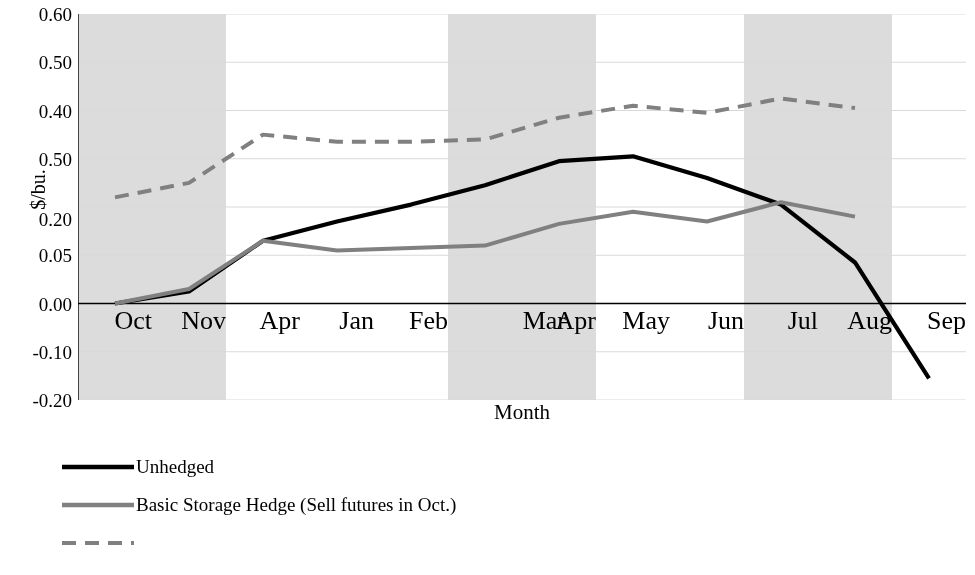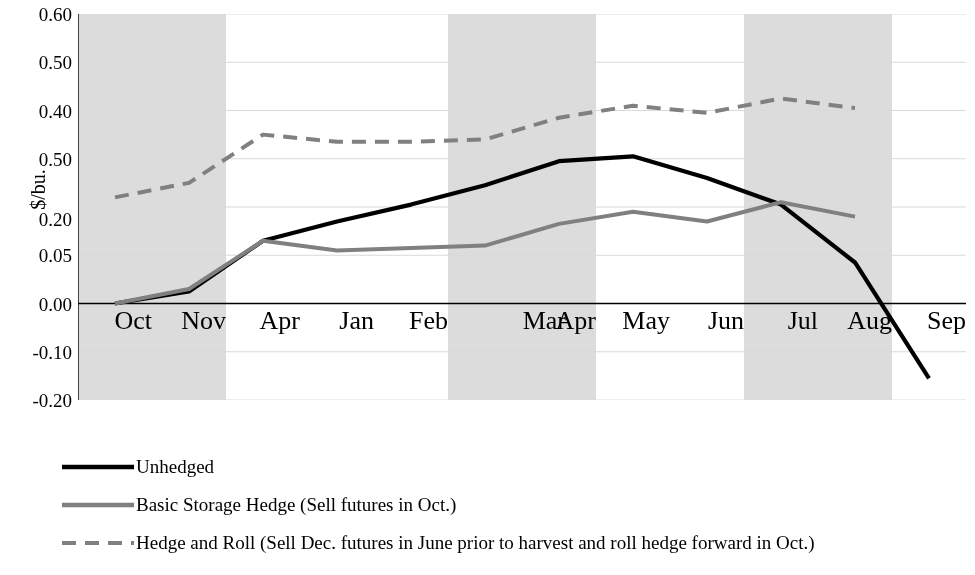--- a/index.html
+++ b/index.html
@@ -154,20 +154,21 @@
         <div class="month-label" style="left: 370px; width: 74px; top: 295.5px; padding-left: 44px;">Mar</div>
         <div class="month-label" style="left: 444px; width: 74px; top: 295.5px;">Apr</div>
         <div class="month-label" style="left: 518px; width: 74px; top: 295.5px;">May</div>
         <div class="month-label" style="left: 592px; width: 74px; top: 295.5px;">Jun</div>
         <div class="month-label" style="left: 666px; width: 74px; top: 295.5px;">Jul</div>
         <div class="month-label" style="left: 740px; width: 74px; top: 295.5px;">Aug</div>
         <div class="month-label" style="left: 814px; width: 74px; top: 295.5px;">Sep</div>
       </div>
   </div>
 
+  <div id="xtitle">Month</div>
 
   <div id="legend">
       <div class="legend-row">
         <div class="legend-key">
           <svg width="76" height="16">
             <line x1="2" x2="74" y1="8" y2="8" stroke="#000000" stroke-width="4.5"></line>
           </svg>
         </div>
         <div class="legend-text">Unhedged</div>
       </div>
@@ -178,17 +179,16 @@
           </svg>
         </div>
         <div class="legend-text">Basic Storage Hedge (Sell futures in Oct.)</div>
       </div>
       <div class="legend-row">
         <div class="legend-key">
           <svg width="76" height="16">
             <line x1="2" x2="74" y1="8" y2="8" stroke="#808080" stroke-width="4" stroke-dasharray="14 9"></line>
           </svg>
         </div>
-        <div class="legend-text">Hedge and Roll (Sell Dec. futures in June prior to harvest and roll hedge forward in Oct.)</div>
       </div>
     </div>
 
 </div>
 
 </body></html>

